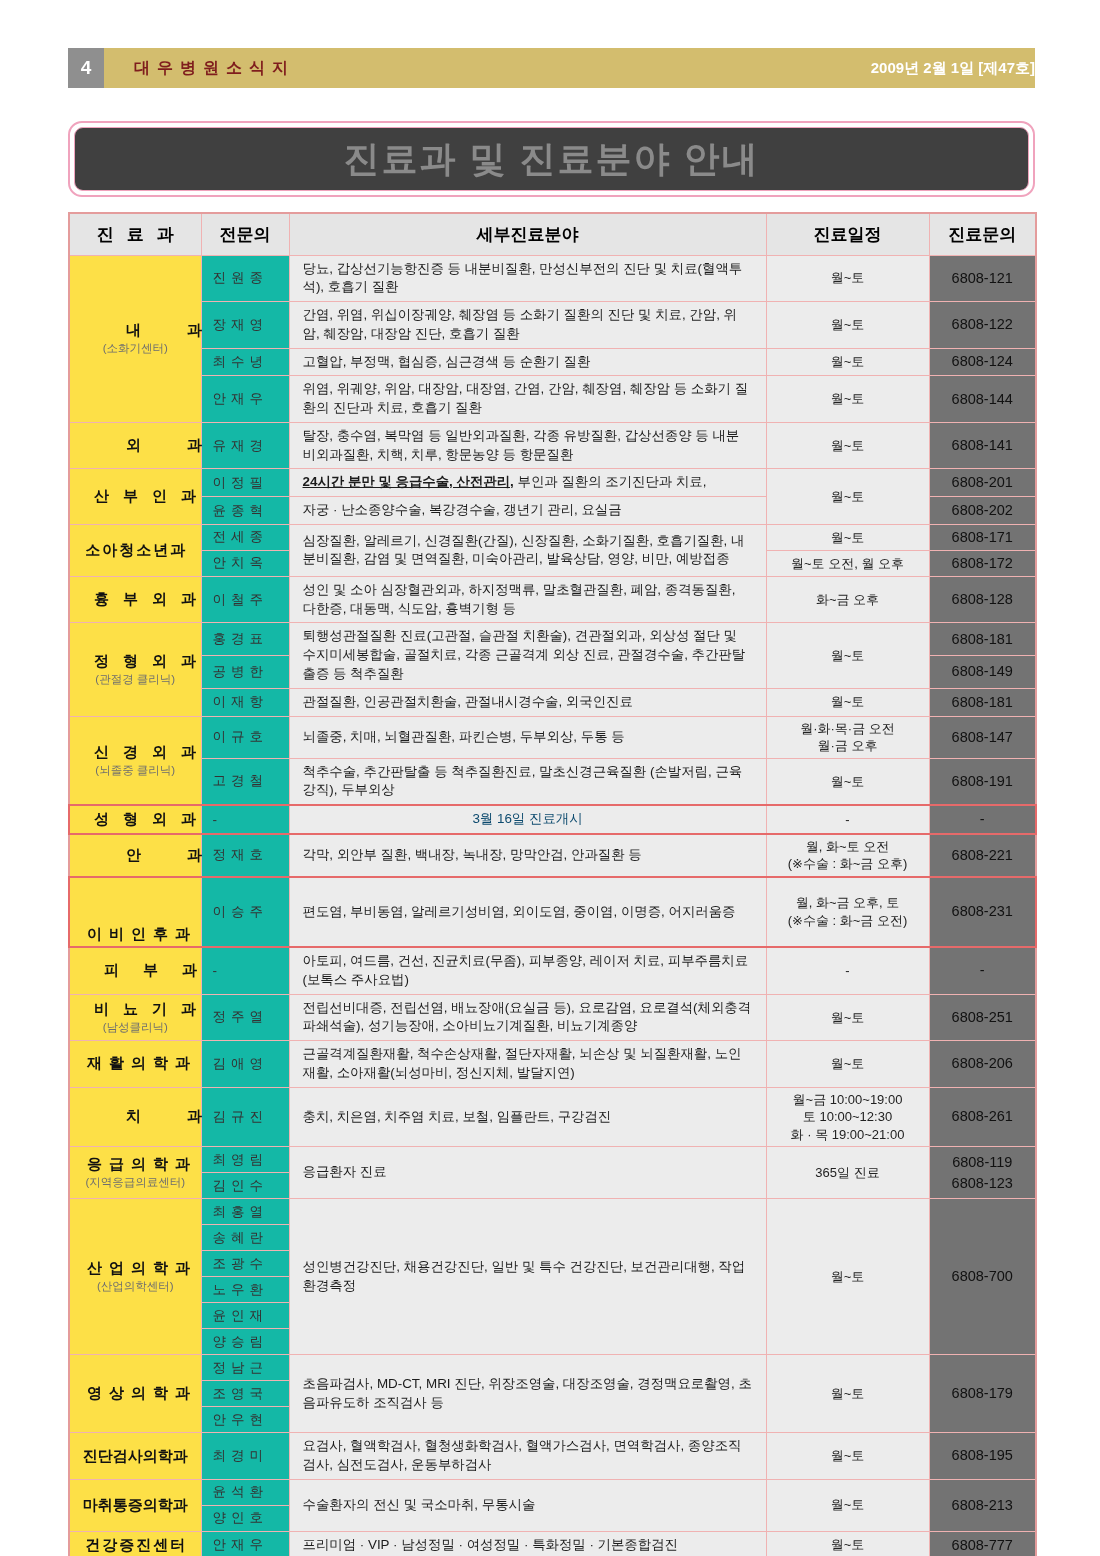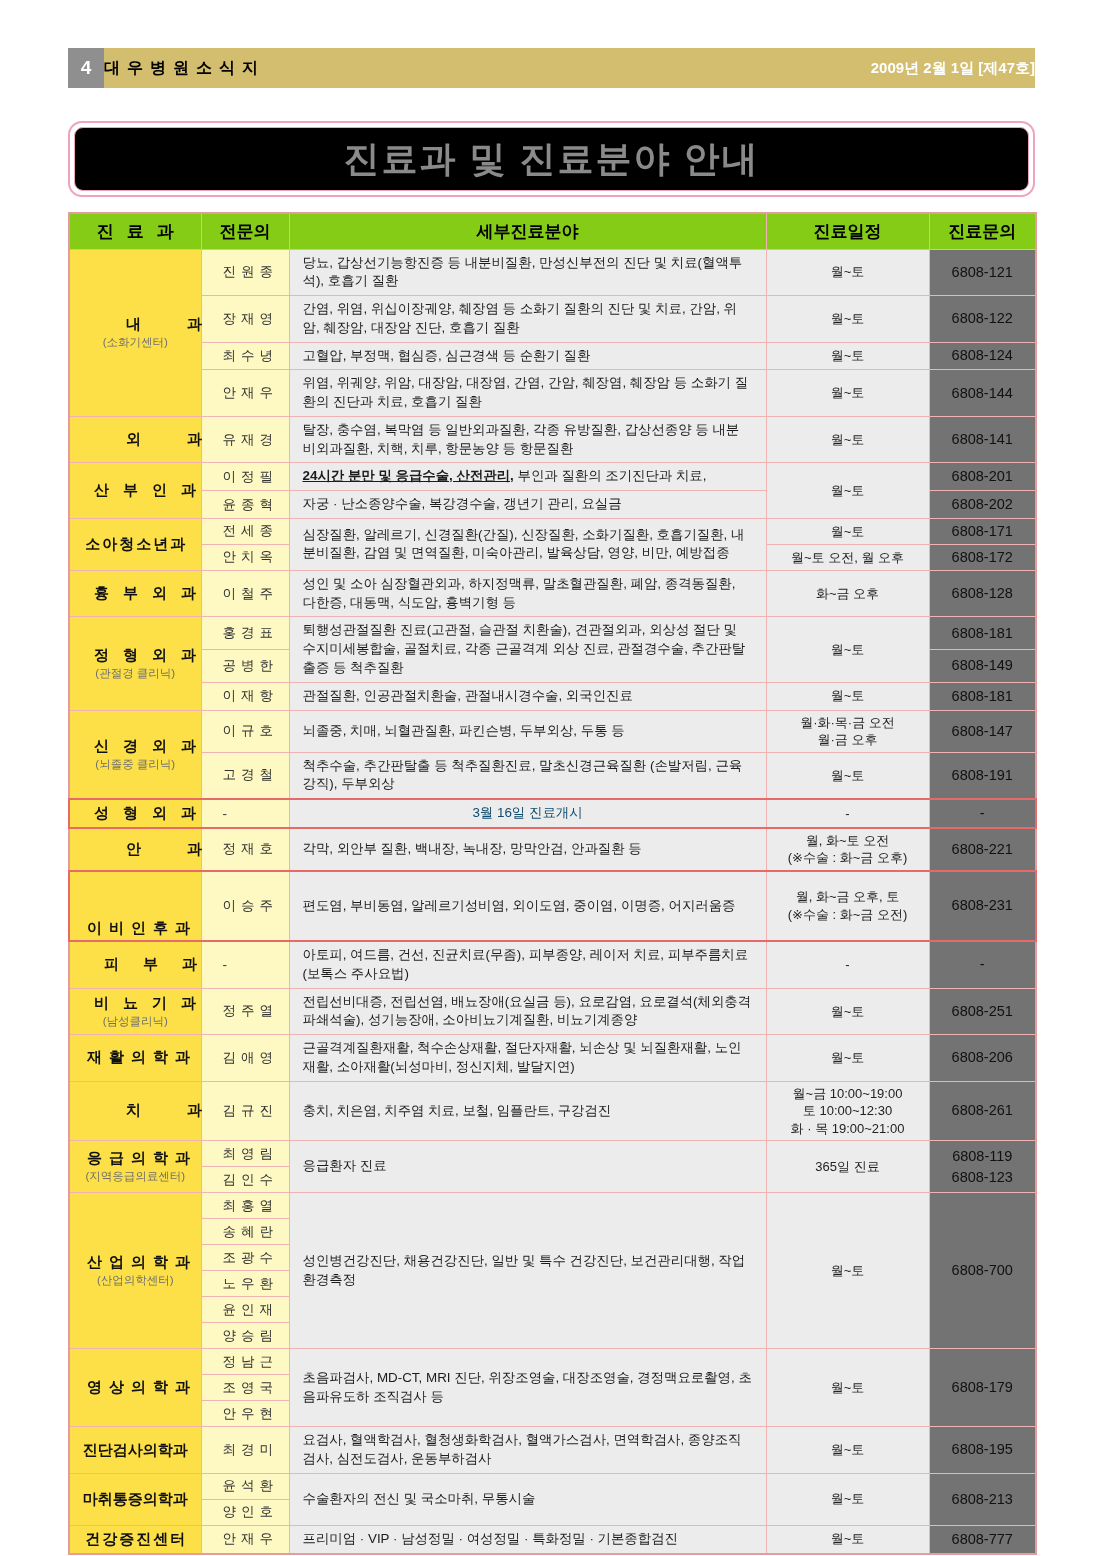--- a/index.html
+++ b/index.html
@@ -16,67 +16,67 @@
   .topbar {
     height: 40px; background: #d3bd6e;
     display: flex; align-items: center;
   }
   .pagenum {
     width: 36px; height: 40px; background: #8f8f8f;
     color: #fff; font-weight: bold; font-size: 19px;
     display: flex; align-items: center; justify-content: center;
   }
   .topbar-title {
-    color: #000000; font-weight: bold; font-size: 16px;
-    letter-spacing: 7px; flex: 1;
+    color: #7f1d1d; font-weight: bold; font-size: 16px;
+    letter-spacing: 7px; margin-left: 30px; flex: 1;
   }
   .topbar-date { color: #fff; font-weight: bold; font-size: 15px; }
 
   
   .banner-outer {
     margin-top: 33px;
     border: 2px solid #f0a3bd; border-radius: 14px;
     padding: 4px; background: #fff;
   }
   .banner-inner {
-    background: #000000; border: 1px solid #f0a3bd; border-radius: 9px;
+    background: #404040; border: 1px solid #f0a3bd; border-radius: 9px;
     height: 64px; display: flex; align-items: center; justify-content: center;
   }
   .banner-inner h1 {
     font-size: 36px; font-weight: bold; color: #8a8a8a; letter-spacing: 2px;
   }
 
   
   table.clinic {
     margin-top: 15px; width: 967px;
     border-collapse: collapse;
     border: 2px solid #e49c9c;
     table-layout: fixed;
   }
   .clinic th, .clinic td {
     border: 1px solid #f0b2b2;
     vertical-align: middle;
   }
   .clinic thead th {
-    background: #84cc16; color: #000;
+    background: #e5e5e5; color: #000;
     font-size: 17px; font-weight: bold;
-    height: 36px; text-align: center;
+    height: 42px; text-align: center;
   }
   .clinic thead th:first-child { letter-spacing: 13px; text-indent: 13px; }
   .clinic td { height: 26px; }
 
   td.dept { background: #fde047; text-align: center; padding: 2px 10px; }
   .dept-name { font-weight: bold; color: #111; font-size: 15px; white-space: nowrap; }
   .dept-sub { font-size: 11.5px; color: #6e6e6e; margin-top: 1px; letter-spacing: 0; }
 
   td.doc {
-    background: #fef9c3; 
+    background: #14b8a6; 
     font-size: 13.5px; color: #333;
     letter-spacing: 5px; text-indent: 5px;
-    padding: 3px 16px; white-space: nowrap;
+    padding: 3px 6px; white-space: nowrap;
   }
   td.field {
     background: #ececec; font-size: 13.4px; color: #1c1c1c;
     padding: 4px 13px; line-height: 1.4; text-align: left;
   }
   td.field.center { text-align: center; color: #0c4a6e; }
   td.field .em { font-weight: bold; text-decoration: underline; }
   td.sched {
     background: #ececec; text-align: center;
     font-size: 13px; color: #222; line-height: 1.35; padding: 3px 10px;

